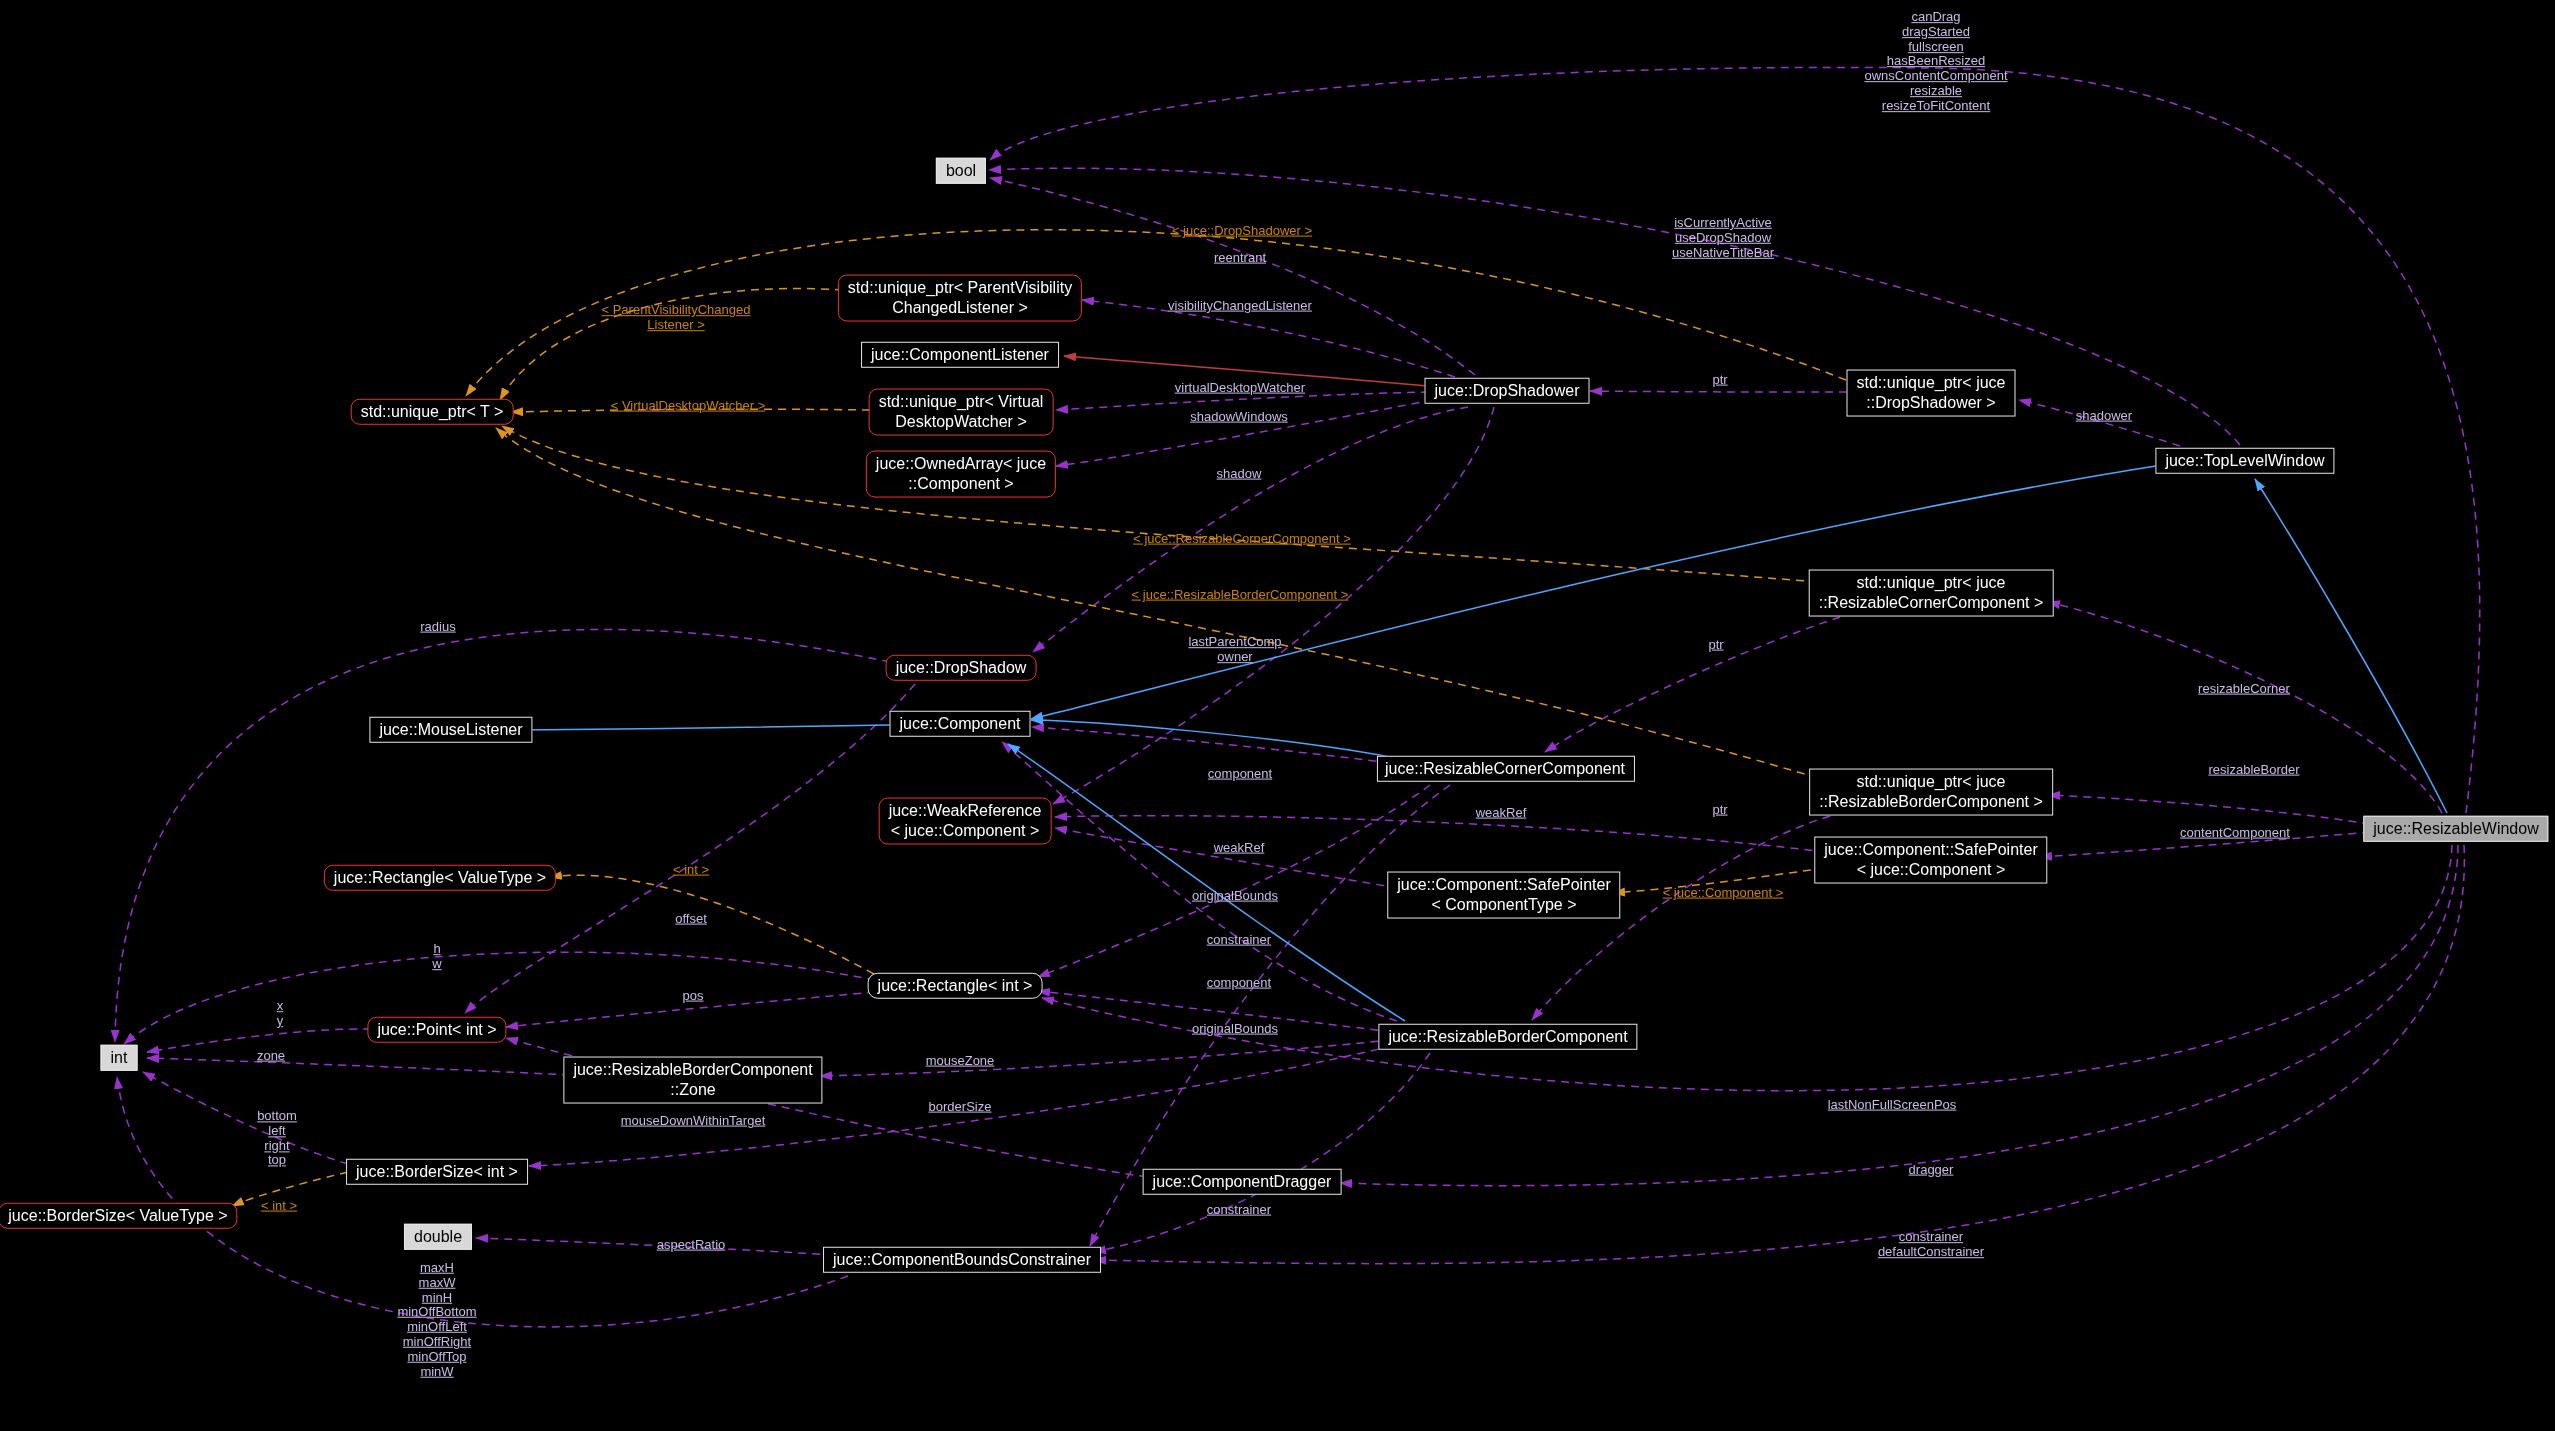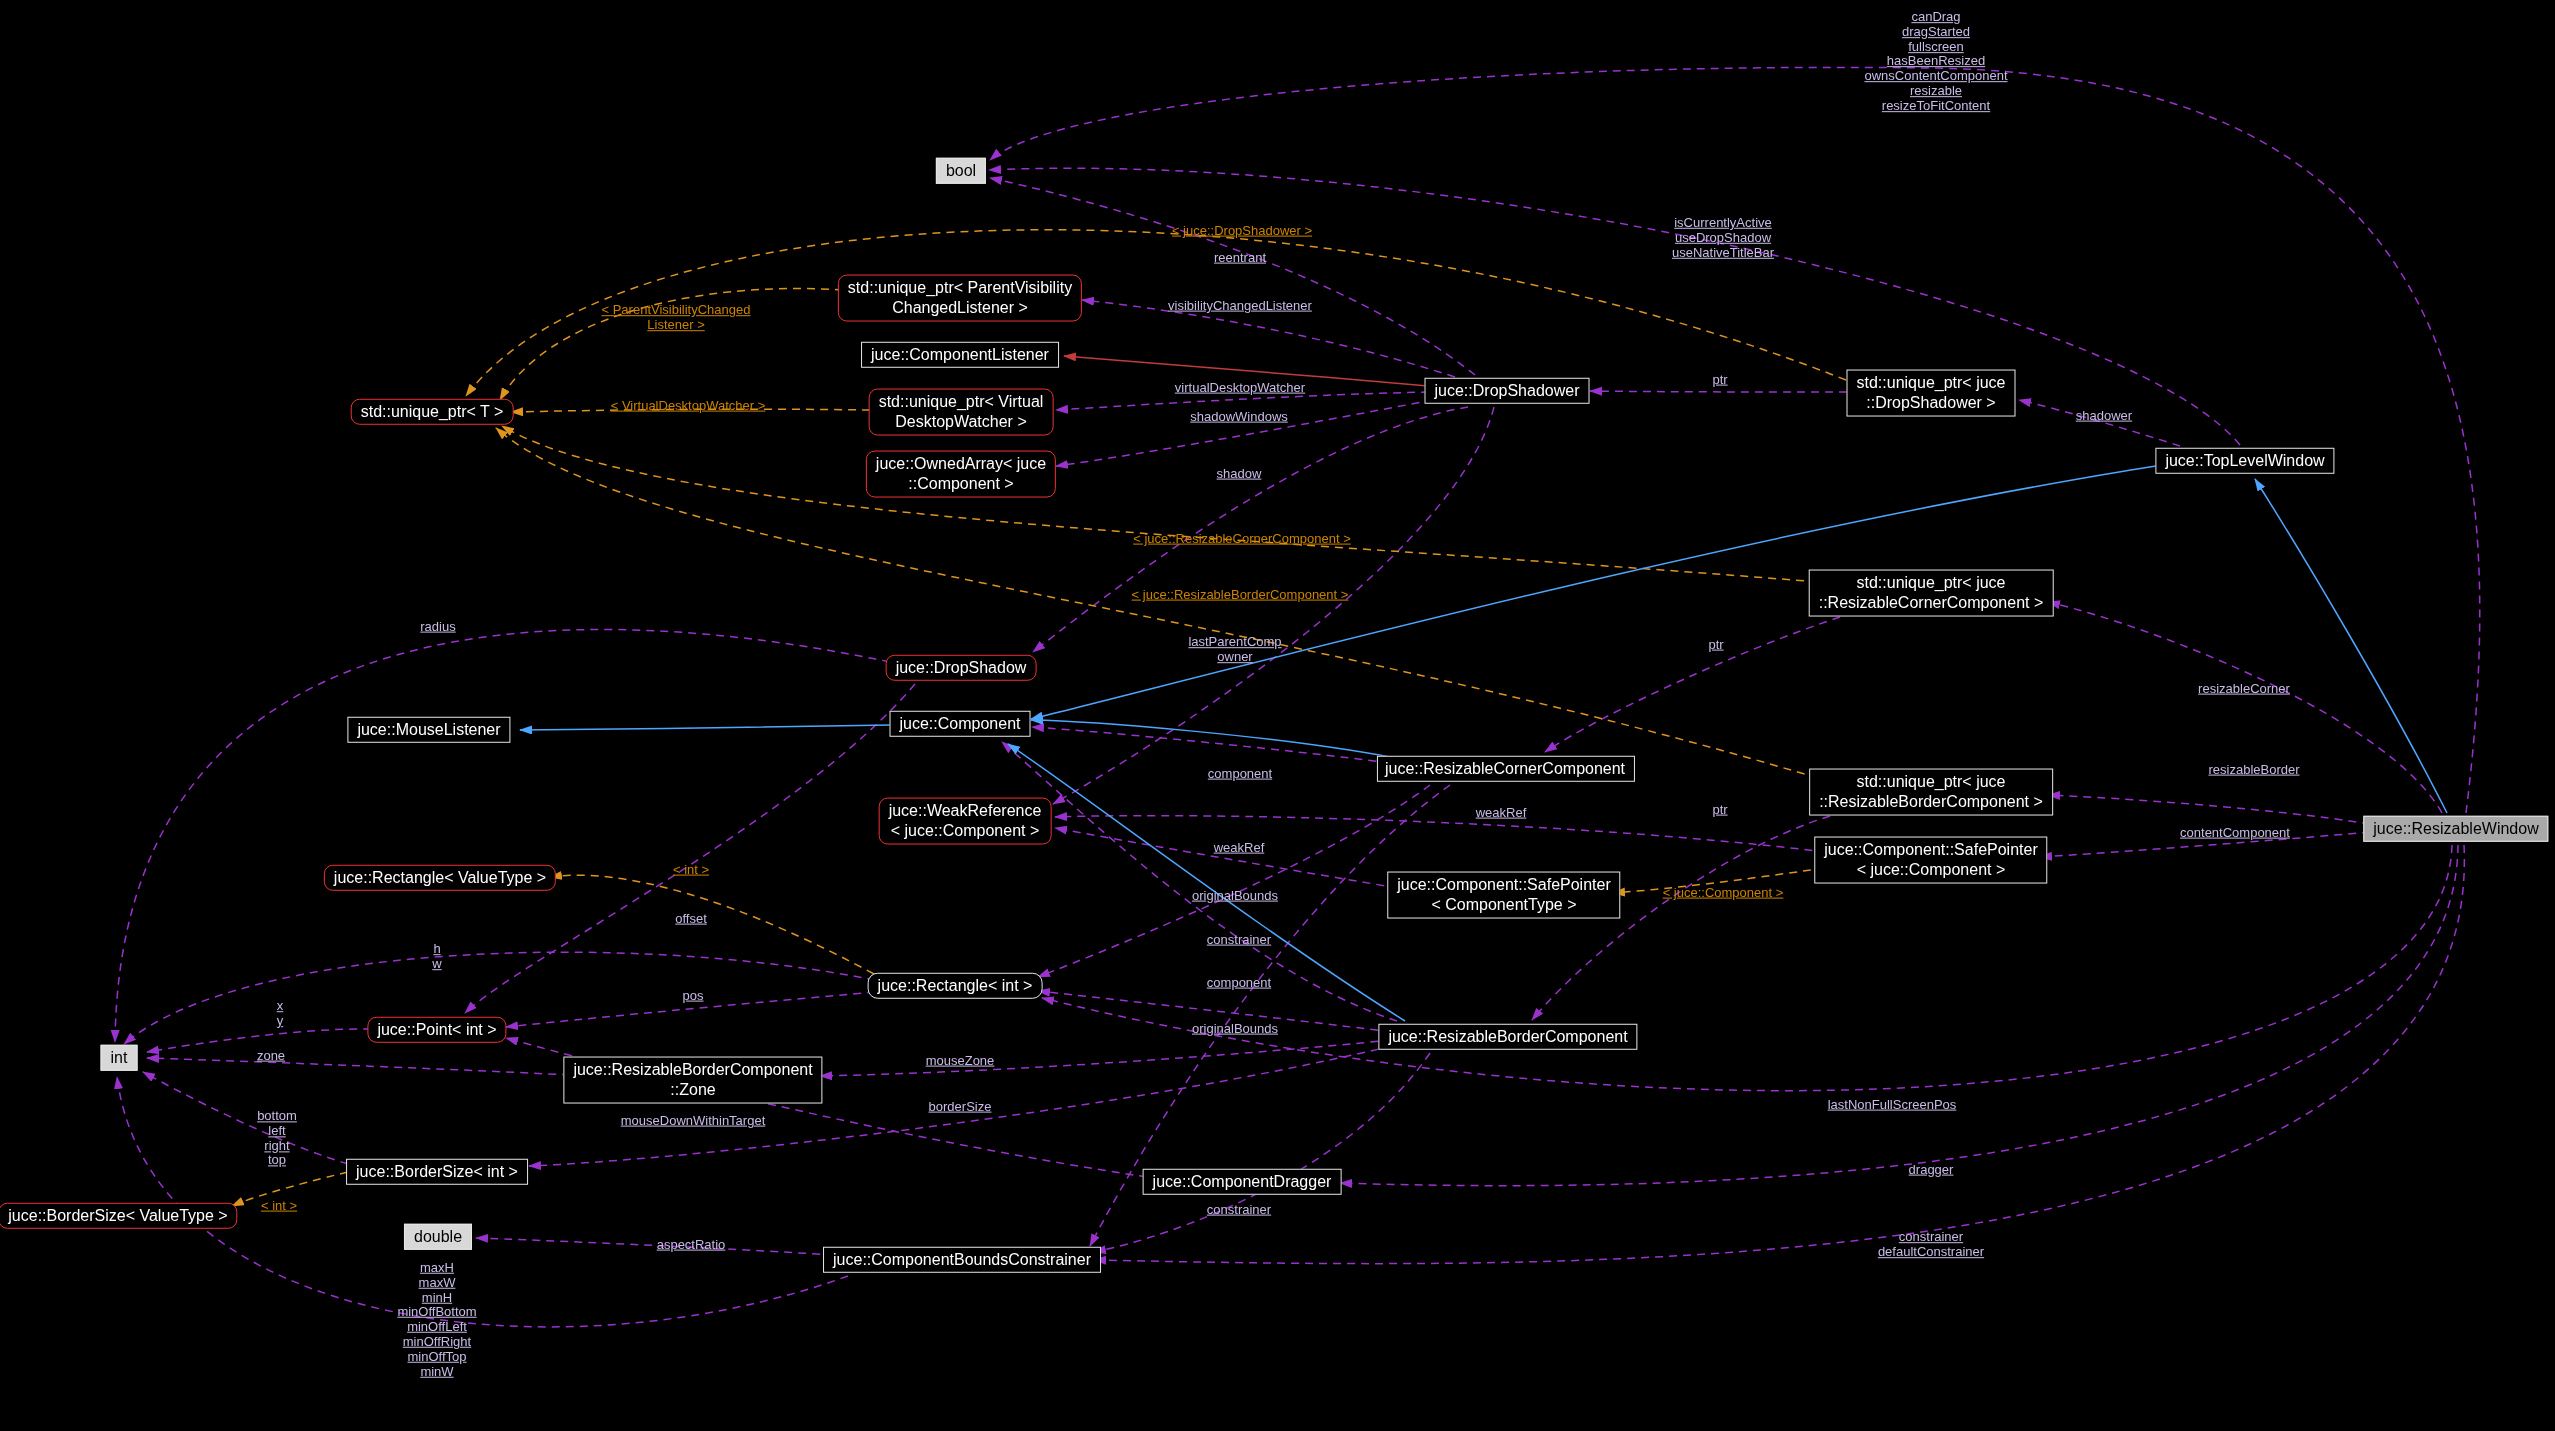--- a/index.html
+++ b/index.html
@@ -111,21 +111,21 @@
     <div class="node node-truncated" style="left: 961px; top: 474px;">juce::OwnedArray&lt; juce
 ::Component &gt;</div>
     <div class="node node-truncated" style="left: 432px; top: 412px;">std::unique_ptr&lt; T &gt;</div>
     <div class="node node-normal" style="left: 1507px; top: 391px;">juce::DropShadower</div>
     <div class="node node-normal" style="left: 1931px; top: 393px;">std::unique_ptr&lt; juce
 ::DropShadower &gt;</div>
     <div class="node node-normal" style="left: 2245px; top: 461px;">juce::TopLevelWindow</div>
     <div class="node node-normal" style="left: 1931px; top: 593px;">std::unique_ptr&lt; juce
 ::ResizableCornerComponent &gt;</div>
     <div class="node node-truncated" style="left: 961px; top: 668px;">juce::DropShadow</div>
-    <div class="node node-normal" style="left: 429px; top: 730px;">juce::MouseListener</div>
+    <div class="node node-normal" style="left: 451px; top: 730px;">juce::MouseListener</div>
     <div class="node node-normal" style="left: 960px; top: 724px;">juce::Component</div>
     <div class="node node-normal" style="left: 1506px; top: 769px; padding-left: 7px;">juce::ResizableCornerComponent</div>
     <div class="node node-normal" style="left: 1931px; top: 792px;">std::unique_ptr&lt; juce
 ::ResizableBorderComponent &gt;</div>
     <div class="node node-truncated" style="left: 965px; top: 821px;">juce::WeakReference
 &lt; juce::Component &gt;</div>
     <div class="node node-normal" style="left: 1931px; top: 860px;">juce::Component::SafePointer
 &lt; juce::Component &gt;</div>
     <div class="node node-main" style="left: 2456px; top: 829px;">juce::ResizableWindow</div>
     <div class="node node-truncated" style="left: 440px; top: 878px;">juce::Rectangle&lt; ValueType &gt;</div>

